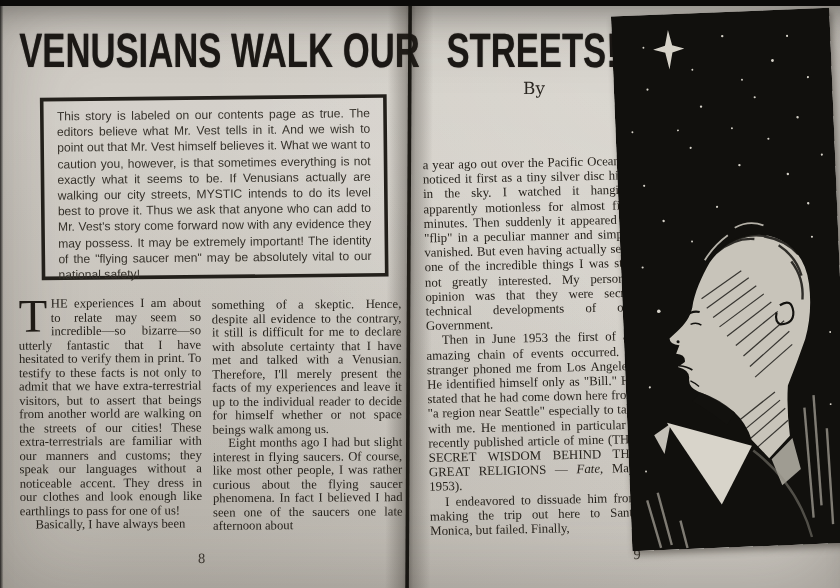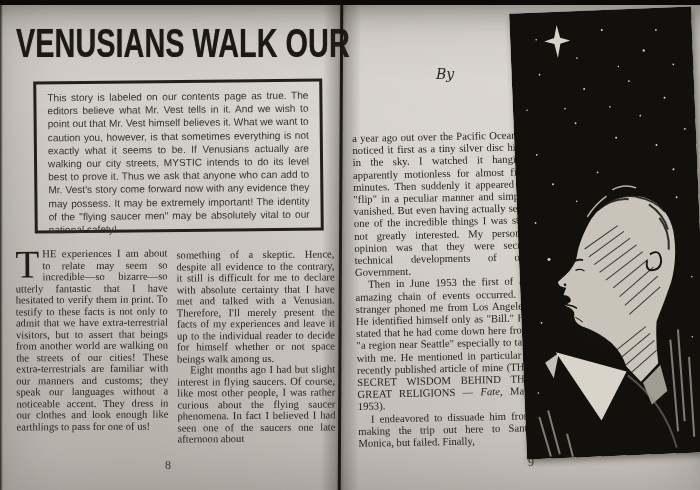--- a/index.html
+++ b/index.html
@@ -35,21 +35,21 @@
   .body-col p{margin:0;font-size:10.6px;line-height:11.5px;text-align:justify;}
   .body-col p.indent{text-indent:13px;}
   .col1{left:16px;top:244px;width:152px;transform:rotate(-.35deg);}
   .col2{left:177px;top:245px;width:158px;transform:rotate(-.35deg);}
   .col3{left:352px;top:128px;width:174px;transform:rotate(-1.2deg);transform-origin:top left;}
   .col3 p{font-size:10.7px;line-height:12.2px;}
   .dropcap{float:left;font-size:39px;line-height:29px;padding:1px 3px 0 0;color:#1f1b16;}
   em{font-style:italic;}
 
   .byline-by{position:absolute;left:360px;top:62px;width:170px;text-align:center;
-    font-family:"DejaVu Serif",serif;font-style:italic;font-size:14px;color:#2a2621;}
+    font-family:"DejaVu Serif",serif;font-size:14px;color:#2a2621;}
   .byline-author{position:absolute;left:358px;top:88px;width:174px;text-align:center;
     font-family:"Liberation Sans",sans-serif;font-weight:bold;font-size:13px;letter-spacing:1.2px;word-spacing:5px;color:#221e19;}
 
   .pagenum{position:absolute;font-family:"Liberation Serif",serif;font-size:12px;color:#3a352e;}
   .pagenum-left{left:158px;top:454px;width:20px;text-align:center;}
   .pagenum-right{left:528px;top:451px;}
 
   .illustration{position:absolute;left:518px;top:6px;width:182px;height:446px;margin:0;
     transform:rotate(-2.3deg);transform-origin:center center;
     box-shadow:2px 3px 6px rgba(30,26,20,.45);}
@@ -62,33 +62,35 @@
   <div class="paper">
 
     <h1 class="headline headline-left"><span>VENUSIANS WALK OUR</span></h1>
 
     <div class="note-box">
       <p>This story is labeled on our contents page as true. The editors believe what Mr. Vest tells in it. And we wish to point out that Mr. Vest himself believes it. What we want to caution you, however, is that sometimes everything is not exactly what it seems to be. If Venusians actually are walking our city streets, MYSTIC intends to do its level best to prove it. Thus we ask that anyone who can add to Mr. Vest's story come forward now with any evidence they may possess. It may be extremely important! The identity of the "flying saucer men" may be absolutely vital to our national safety!</p>
     </div>
 
     <div class="body-col col1">
       <p><span class="dropcap">T</span><span>HE experiences I am about to relate may seem so incredible—so bizarre—so utterly fantastic that I have hesitated to verify them in print. To testify to these facts is not only to admit that we have extra-terrestrial visitors, but to assert that beings from another world are walking on the streets of our cities! These extra-terrestrials are familiar with our manners and customs; they speak our languages without a noticeable accent. They dress in our clothes and look enough like earthlings to pass for one of us!</span></p>
+      <p class="indent">Basically, I have always been</p>
     </div>
 
     <div class="body-col col2">
       <p>something of a skeptic. Hence, despite all evidence to the contrary, it still is difficult for me to declare with absolute certainty that I have met and talked with a Venusian. Therefore, I'll merely present the facts of my experiences and leave it up to the individual reader to decide for himself whether or not space beings walk among us.</p>
       <p class="indent">Eight months ago I had but slight interest in flying saucers. Of course, like most other people, I was rather curious about the flying saucer phenomena. In fact I believed I had seen one of the saucers one late afternoon about</p>
     </div>
 
     <div class="pagenum pagenum-left">8</div>
 
     <div class="gutter">
         <div class="gutter-line"></div>
       </div>
 
+    <h1 class="headline headline-right"><span>STREETS!</span></h1>
 
     <div class="byline-by">By</div>
 
     <div class="body-col col3">
       <p>a year ago out over the Pacific Ocean. I noticed it first as a tiny silver disc high in the sky. I watched it hanging apparently motionless for almost five minutes. Then suddenly it appeared to "flip" in a peculiar manner and simply vanished. But even having actually seen one of the incredible things I was still not greatly interested. My personal opinion was that they were secret technical developments of our Government.</p>
       <p class="indent"><span>Then in June 1953 the first of an amazing chain of events occurred. A stranger phoned me from Los Angeles. He identified himself only as "Bill." He stated that he had come down here from "a region near Seattle" especially to talk with me. He mentioned in particular a recently published article of mine (THE SECRET WISDOM BEHIND THE GREAT RELIGIONS — </span><em>Fate,</em><span> May, 1953).</span></p>
       <p class="indent">I endeavored to dissuade him from making the trip out here to Santa Monica, but failed. Finally,</p>
     </div>
 
     <div class="pagenum pagenum-right">9</div>

